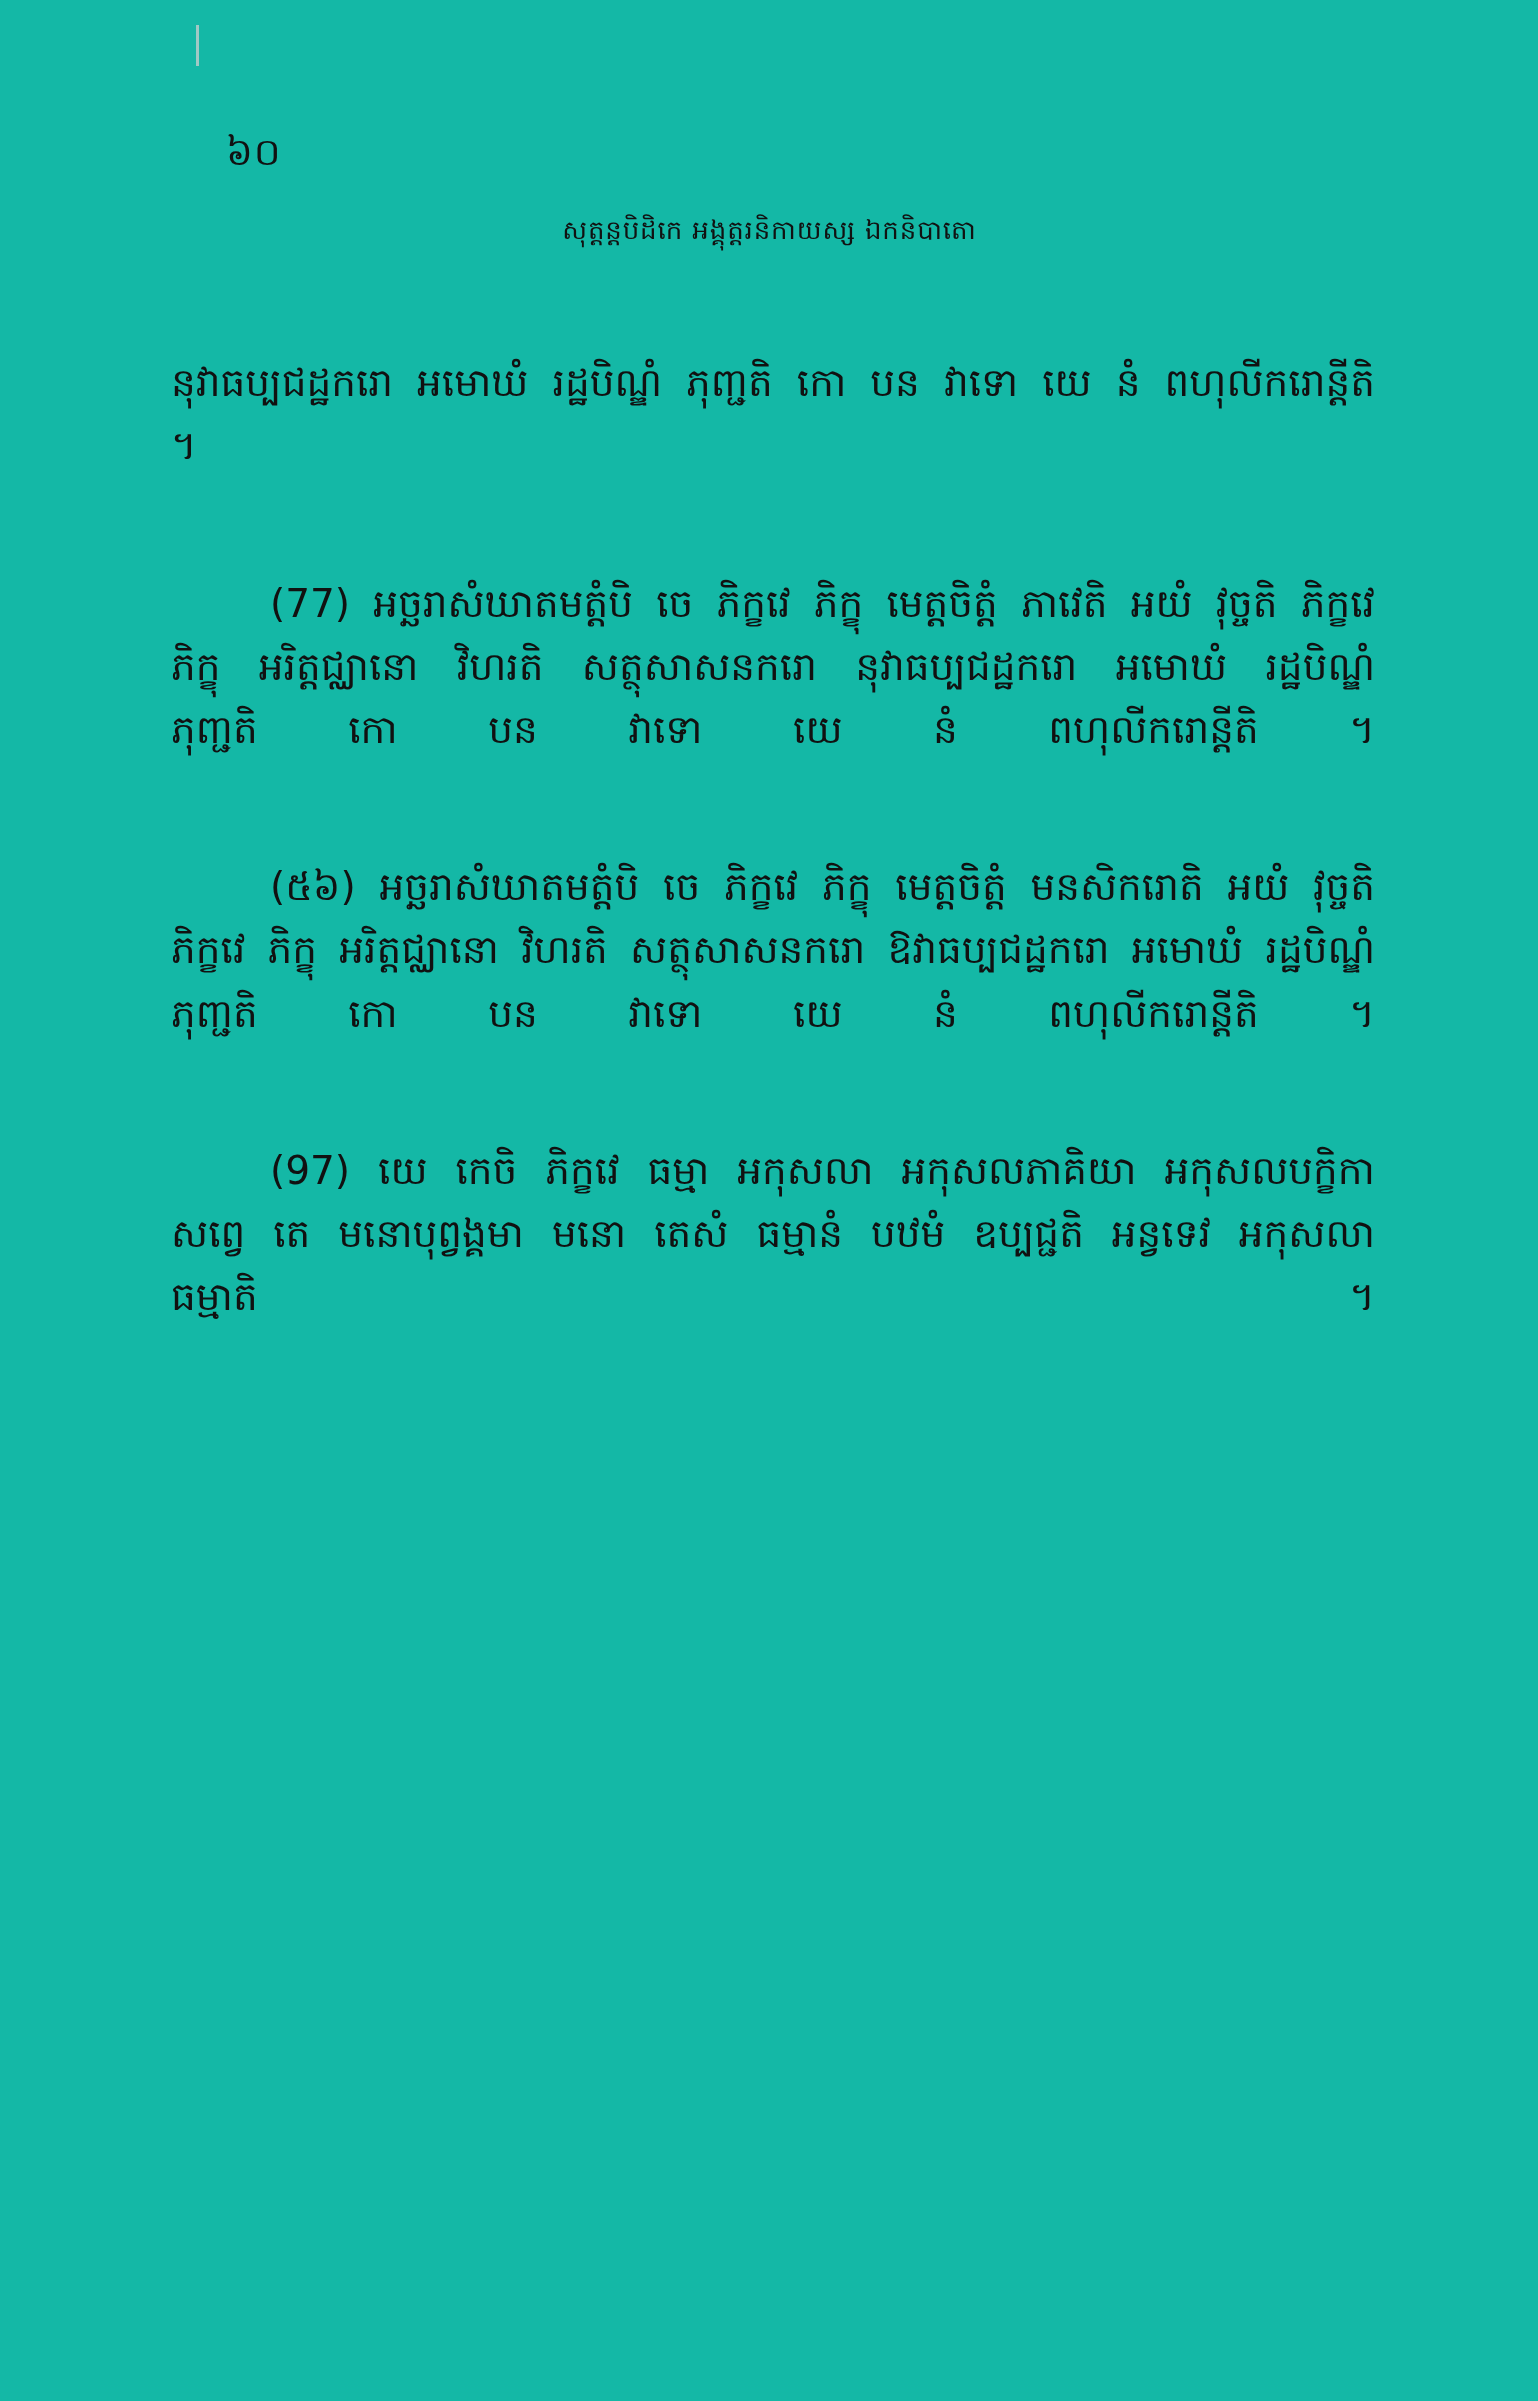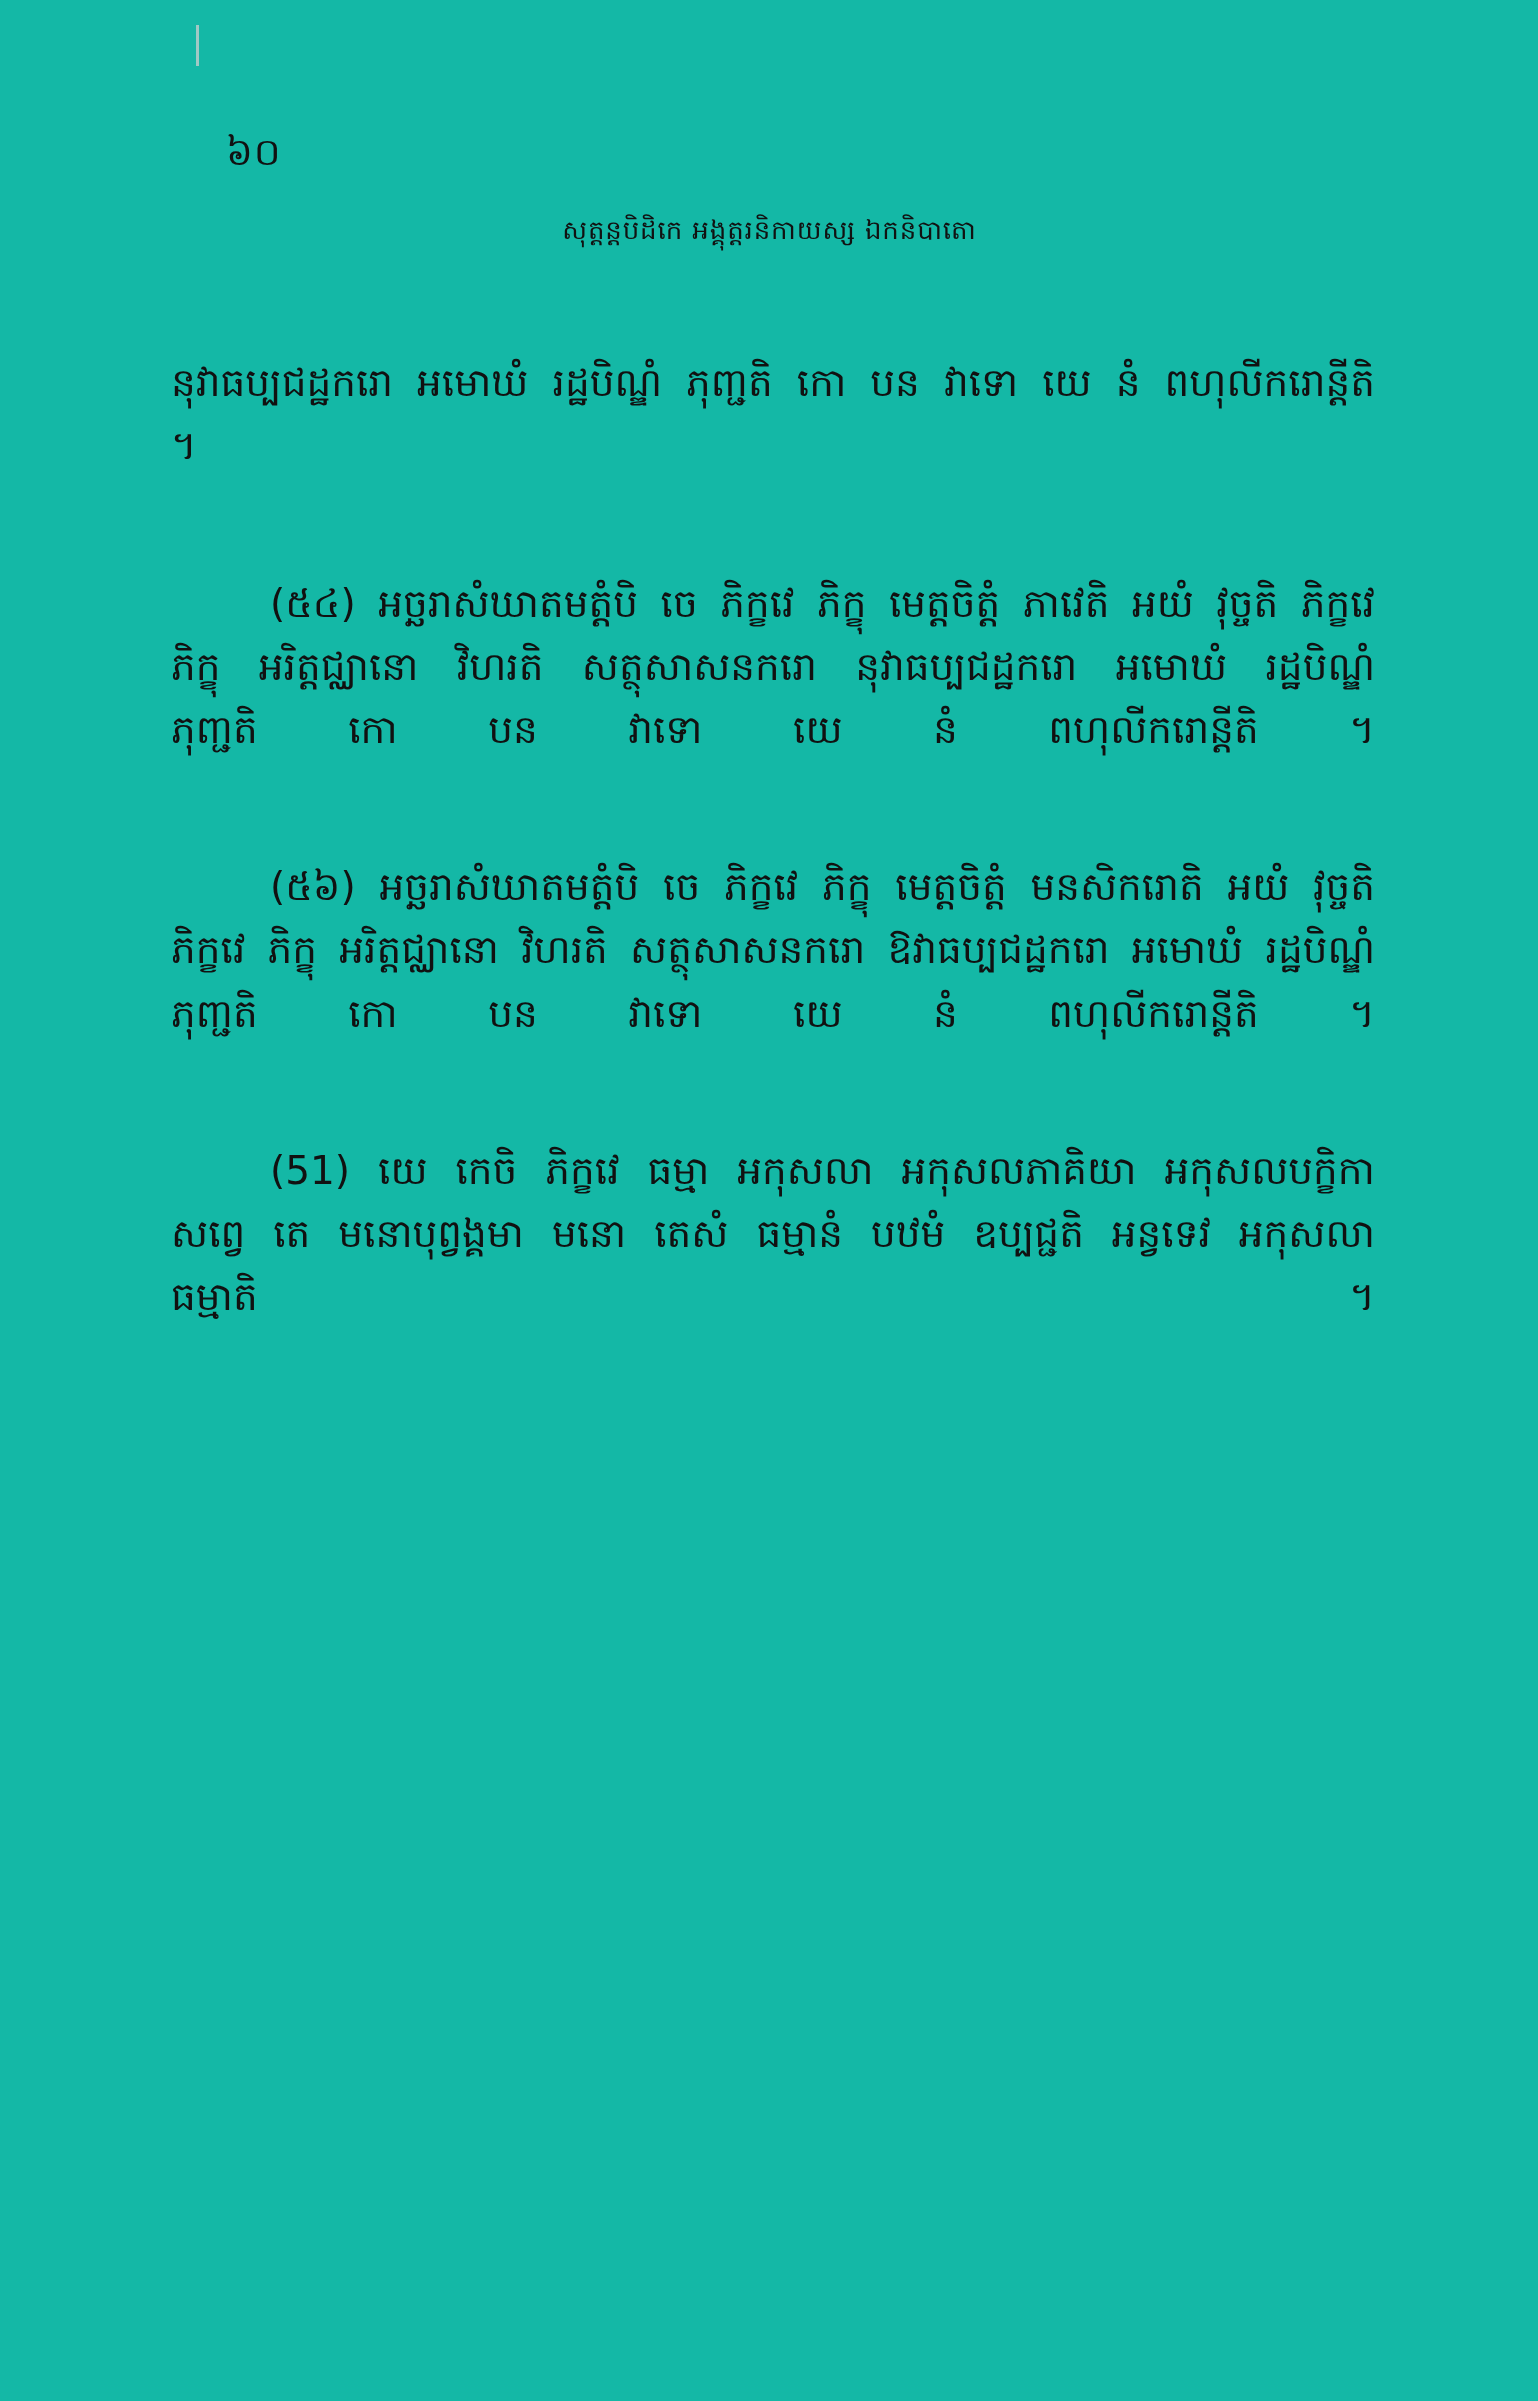--- a/index.html
+++ b/index.html
@@ -90,19 +90,19 @@
 <div class="page">
 
   <div class="scan-mark"></div>
 
   <div class="page-number">៦០</div>
 
   <div class="running-head">សុត្តន្តបិដិកេ អង្គុត្តរនិកាយស្ស ឯកនិបាតោ</div>
 
   <div class="body-text">
     <p class="para">នុវាធប្បជដ្ឋករោ អមោឃំ រដ្ឋបិណ្ឌំ ភុញ្ជតិ កោ បន វាទោ យេ នំ ពហុលីករោន្តីតិ ។</p>
-    <p class="para indent">(៥៤) អច្ឆរាសំឃាតមត្តំបិ ចេ ភិក្ខវេ ភិក្ខុ មេត្តចិត្តំ ភាវេតិ អយំ វុច្ចតិ ភិក្ខវេ ភិក្ខុ អរិត្តជ្ឈានោ វិហរតិ សត្ថុសាសនករោ នុវាធប្បជដ្ឋករោ អមោឃំ រដ្ឋបិណ្ឌំ ភុញ្ជតិ កោ បន វាទោ យេ នំ ពហុលីករោន្តីតិ ។</p>
+    <p class="para indent">(77) អច្ឆរាសំឃាតមត្តំបិ ចេ ភិក្ខវេ ភិក្ខុ មេត្តចិត្តំ ភាវេតិ អយំ វុច្ចតិ ភិក្ខវេ ភិក្ខុ អរិត្តជ្ឈានោ វិហរតិ សត្ថុសាសនករោ នុវាធប្បជដ្ឋករោ អមោឃំ រដ្ឋបិណ្ឌំ ភុញ្ជតិ កោ បន វាទោ យេ នំ ពហុលីករោន្តីតិ ។</p>
     <p class="para indent">(៥៦) អច្ឆរាសំឃាតមត្តំបិ ចេ ភិក្ខវេ ភិក្ខុ មេត្តចិត្តំ មនសិករោតិ អយំ វុច្ចតិ ភិក្ខវេ ភិក្ខុ អរិត្តជ្ឈានោ វិហរតិ សត្ថុសាសនករោ ឱវាធប្បជដ្ឋករោ អមោឃំ រដ្ឋបិណ្ឌំ ភុញ្ជតិ កោ បន វាទោ យេ នំ ពហុលីករោន្តីតិ ។</p>
-    <p class="para indent">(51) យេ កេចិ ភិក្ខវេ ធម្មា អកុសលា អកុសលភាគិយា អកុសលបក្ខិកា សព្វេ តេ មនោបុព្វង្គមា មនោ តេសំ ធម្មានំ បឋមំ ឧប្បជ្ជតិ អន្វទេវ អកុសលា ធម្មាតិ ។</p>
+    <p class="para indent">(97) យេ កេចិ ភិក្ខវេ ធម្មា អកុសលា អកុសលភាគិយា អកុសលបក្ខិកា សព្វេ តេ មនោបុព្វង្គមា មនោ តេសំ ធម្មានំ បឋមំ ឧប្បជ្ជតិ អន្វទេវ អកុសលា ធម្មាតិ ។</p>
   </div>
 
 </div>
 
 
 </body></html>

